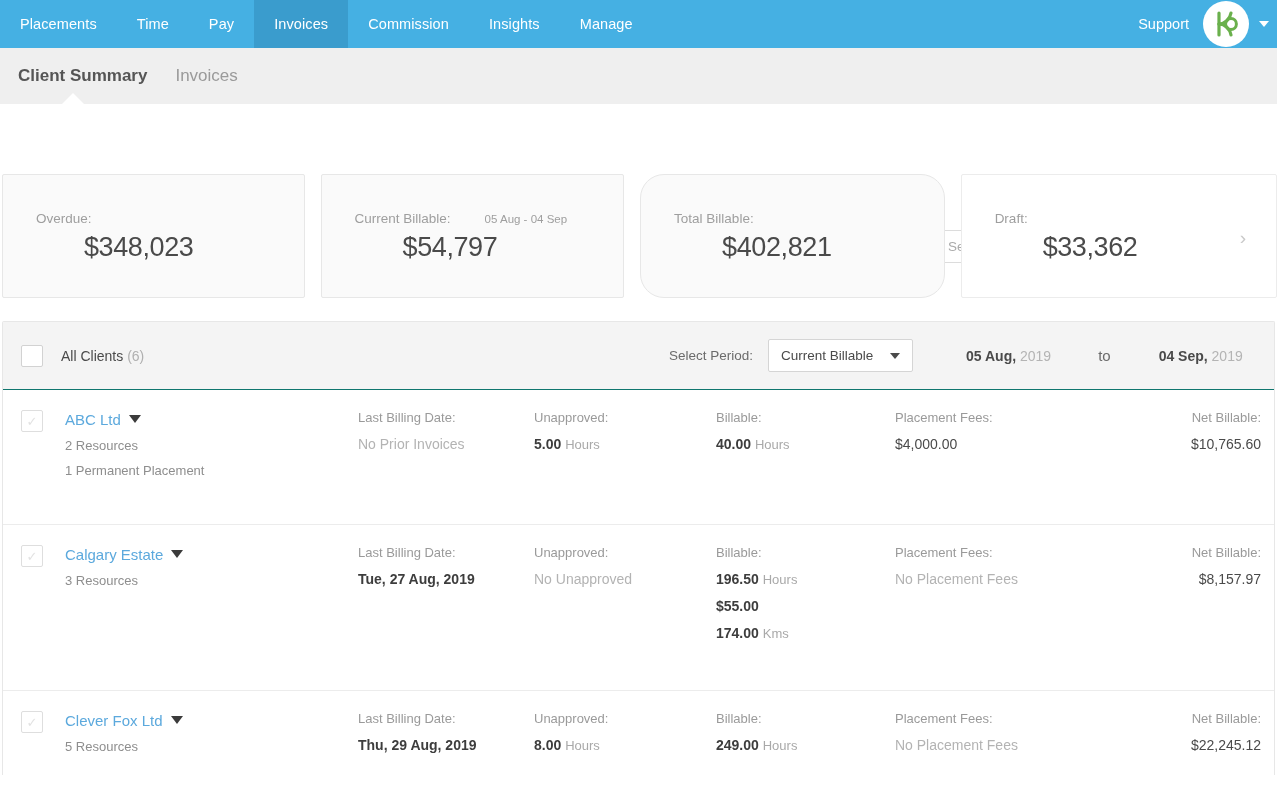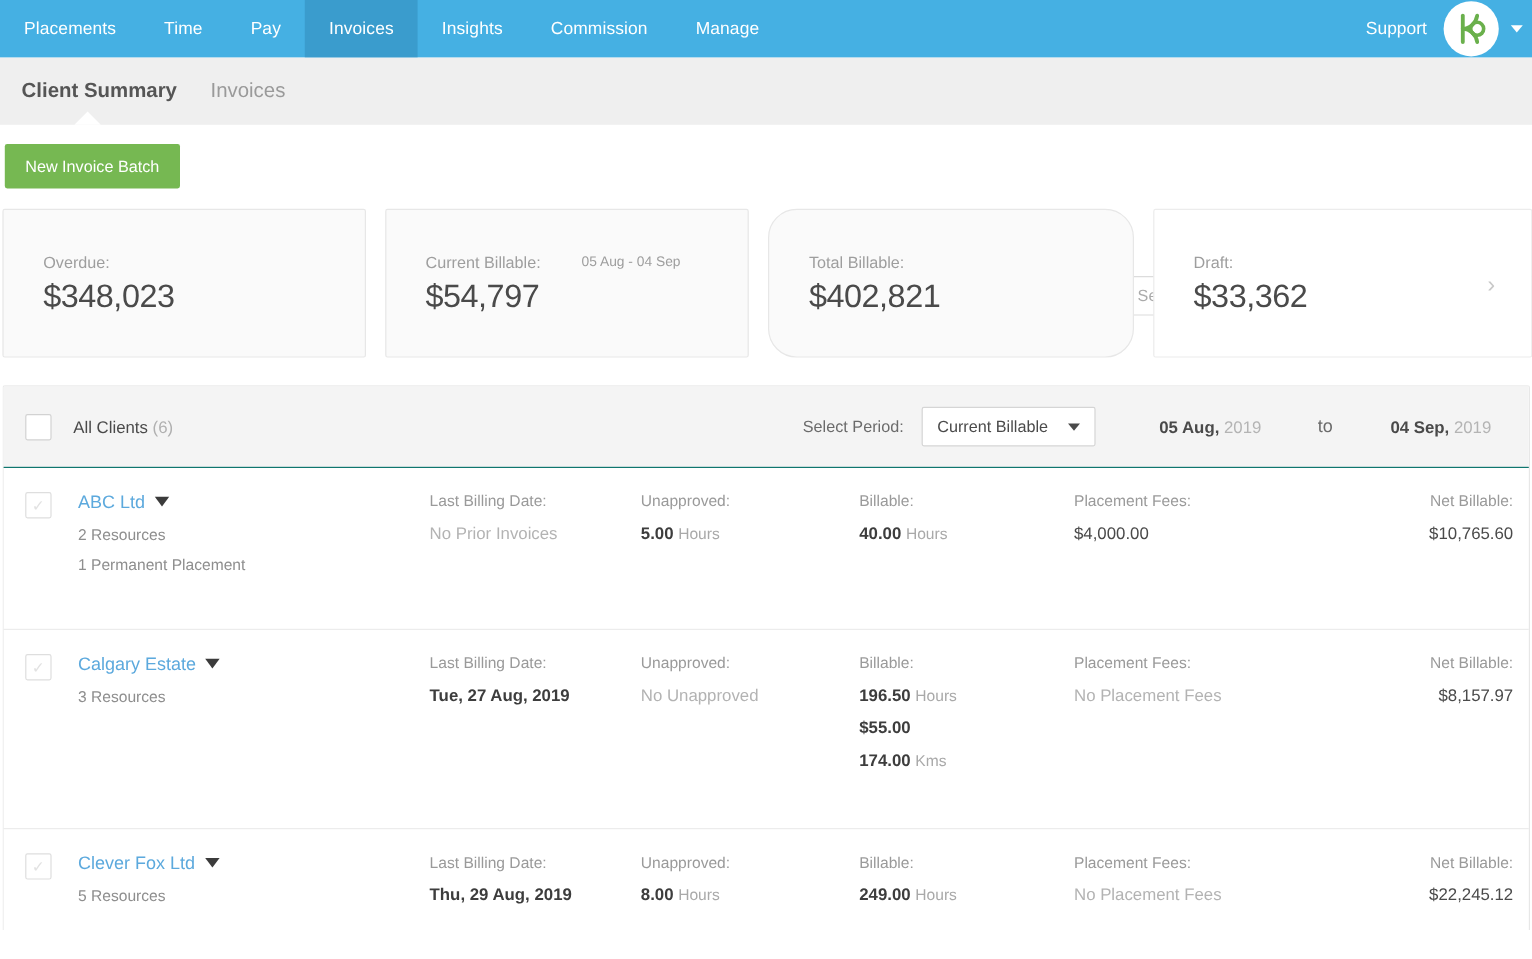--- a/index.html
+++ b/index.html
@@ -104,20 +104,21 @@
   .card.c1 { width: 306px; }
   .card.c2 { width: 307px; }
   .card.c3 { width: 308px; border-radius: 24px; }
   .card.c4 { width: 320px; background: #ffffff; border-color: #ececec; }
   .card-label {
     font-size: 13.5px; color: #9e9e9e; margin-bottom: 6px;
   }
   .card-value {
     font-size: 27px; color: #4a4a4a; font-weight: normal;
     letter-spacing: -.4px;
+    margin-left: 48px;
   }
   .card-daterange {
     position: absolute; top: 38px; right: 56px;
     font-size: 11.5px; color: #9e9e9e;
   }
   .card-chev {
     position: absolute; top: 52px; right: 30px;
     color: #c9c9c9; font-size: 19px; cursor: pointer;
   }
 
@@ -214,22 +215,22 @@
 </style>
 </head>
 <body>
 
 <div class="topnav">
   <div class="nav-items" id="nav-items">
       <div class="nav-item first">Placements</div>
       <div class="nav-item">Time</div>
       <div class="nav-item">Pay</div>
       <div class="nav-item active">Invoices</div>
+      <div class="nav-item">Commission</div>
       <div class="nav-item">Insights</div>
-      <div class="nav-item">Commission</div>
       <div class="nav-item">Manage</div>
     </div>
   <div class="nav-right">
     <span class="support-link">Support</span>
     <span class="avatar">
       <svg width="30" height="30" viewBox="0 0 30 30">
         <path d="M8 4 L8 26" stroke="#6ab04c" stroke-width="3.2" fill="none" stroke-linecap="round"></path>
         <path d="M8 15 C14 15, 19 10, 20 4" stroke="#6ab04c" stroke-width="3.2" fill="none" stroke-linecap="round"></path>
         <path d="M8 15 C14 15, 19 20, 20 26" stroke="#6ab04c" stroke-width="3.2" fill="none" stroke-linecap="round"></path>
         <circle cx="20" cy="15" r="5.4" stroke="#6ab04c" stroke-width="3" fill="none"></circle>
@@ -239,21 +240,20 @@
   </div>
 </div>
 
 <div class="subnav">
   <span class="subtab active">Client Summary</span>
   <span class="subtab">Invoices</span>
   <span class="subnav-pointer"></span>
 </div>
 
 <div class="actionbar">
-  <button class="btn-new">New Invoice Batch</button>
   <div class="search-wrap">
     <svg width="13" height="13" viewBox="0 0 14 14">
       <circle cx="6" cy="6" r="4.3" stroke="#b9b9b9" stroke-width="1.3" fill="none"></circle>
       <line x1="9.3" y1="9.3" x2="13" y2="13" stroke="#b9b9b9" stroke-width="1.3"></line>
     </svg>
     <input class="search-input" type="text" placeholder="Search Clients" style="">
   </div>
 </div>
 
 <div class="cards" id="cards">

